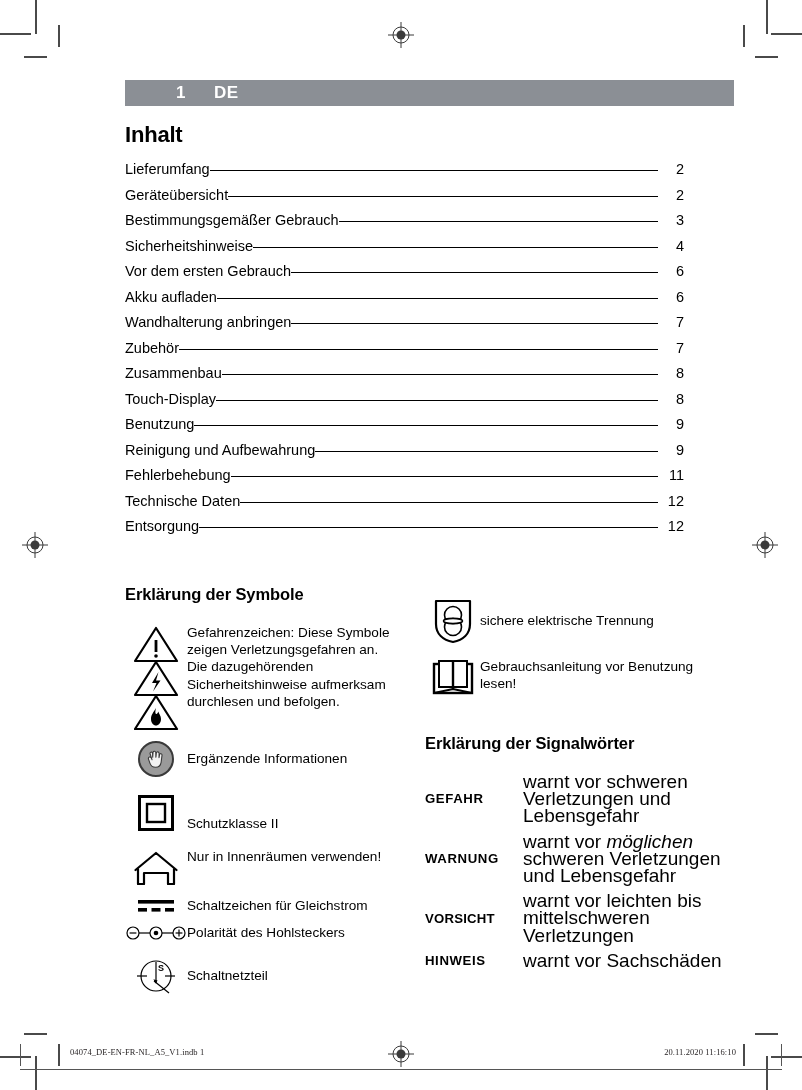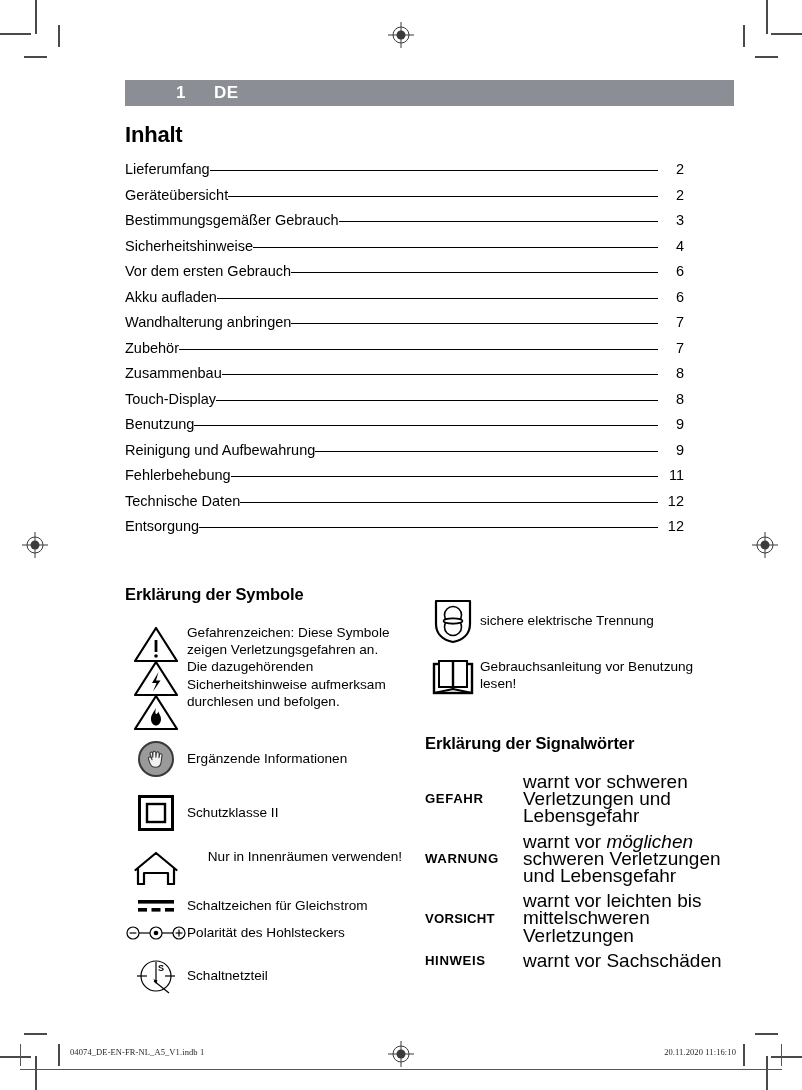--- a/index.html
+++ b/index.html
@@ -354,31 +354,31 @@
         <div class="sym-row" style="margin-bottom:16px; align-items:center;">
           <div class="sym-ico" style="width:62px;">
             <svg width="38" height="38" viewBox="0 0 38 38">
               <circle cx="19" cy="19" r="17" fill="#9a9a9a" stroke="#3a3a3a" stroke-width="2"></circle>
               <path d="M13 13.5 c0-1 .8-1.6 1.6-1.4 .7.2 1 .9 1 1.6 l.1 3.6 .3-4.6 c0-1 .8-1.6 1.6-1.5 .8.1 1.2.8 1.2 1.6 l.1 4.4 .4-3.9 c.1-1 .8-1.5 1.6-1.4 .8.1 1.2.8 1.2 1.6 l-.1 4.1 .5-2.8 c.2-.9 .9-1.3 1.6-1.1 .7.2 1 .9 .9 1.7 l-.8 6.4 c-.4 3.2-2.3 5.5-5.6 5.5 -3.1 0-4.8-1.6-5.6-3.9 l-1.5-4.3 c-.3-.9 .1-1.7 .9-2 .8-.3 1.5.1 1.9 .9 l.8 1.8 Z" fill="#f2f2f2" stroke="#3a3a3a" stroke-width="1.1" stroke-linejoin="round"></path>
             </svg>
           </div>
           <div class="sym-text" style="width:215px;">Ergänzende Informationen</div>
         </div>
 
-        <div class="sym-row" style="margin-bottom:16px; align-items:center;">
+        <div class="sym-row" style="margin-bottom:16px; align-items:flex-end;">
           <div class="sym-ico" style="width:62px;">
             <svg width="38" height="38" viewBox="0 0 38 38">
               <rect x="2.5" y="2.5" width="33" height="33" fill="#fff" stroke="#000" stroke-width="3"></rect>
               <rect x="10" y="10" width="18" height="18" fill="#fff" stroke="#000" stroke-width="2.4"></rect>
             </svg>
           </div>
           <div class="sym-text" style="width:215px;">Schutzklasse II</div>
         </div>
 
-        <div class="sym-row" style="margin-bottom:12px;text-align:right;">
+        <div class="sym-row" style="margin-bottom:12px;">
           <div class="sym-ico" style="width:62px; padding-top:3px;">
             <svg width="44" height="34" viewBox="0 0 44 34">
               <path d="M4 33 L4 17 L1.5 19 L22 2 L42.5 19 L40 17 L40 33 L34 33 L34 22 L10 22 L10 33 Z" fill="#fff" stroke="#000" stroke-width="2.2" stroke-linejoin="round"></path>
             </svg>
           </div>
           <div class="sym-text" style="width:215px;">Nur in Innenräumen verwenden!</div>
         </div>
 
         <div class="sym-row" style="margin-bottom:9px; align-items:center;">
           <div class="sym-ico" style="width:62px;">

